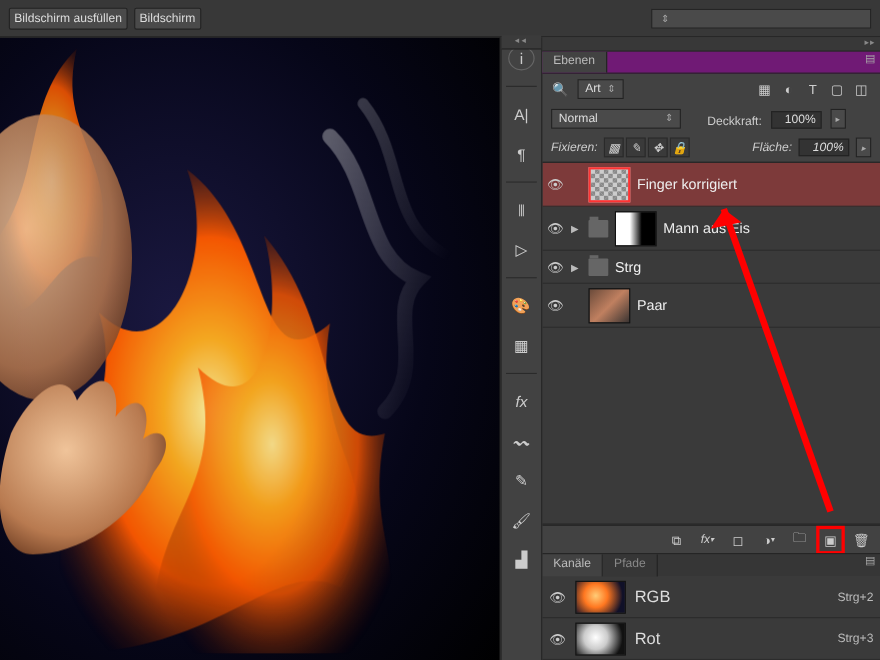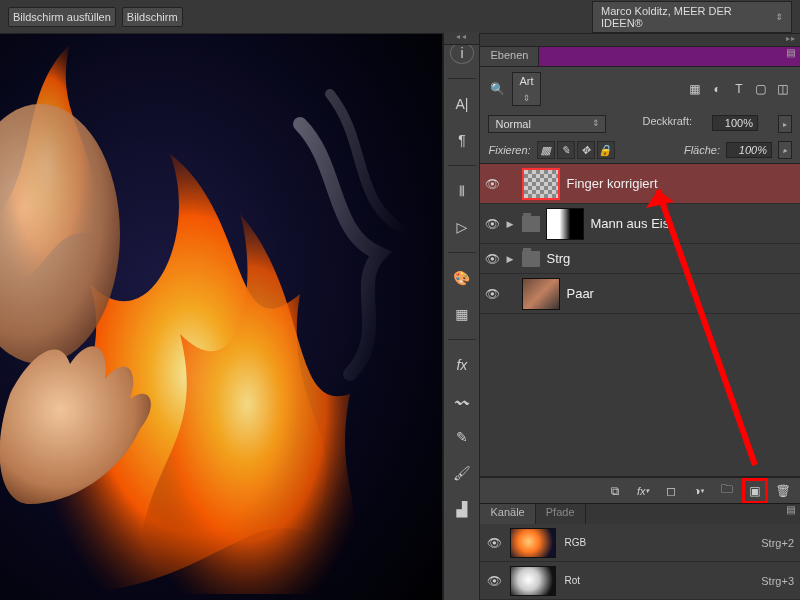--- a/index.html
+++ b/index.html
@@ -32,25 +32,25 @@
   .panel-tabs { height: 20px; background: #701a75; display: flex; border-bottom: 1px solid #222; position: relative; }
   .panel-tabs::before { content: "▸▸"; position: absolute; top: -13px; right: 4px; font-size: 8px; color: #888; letter-spacing: 1px; }
   .ptab { padding: 2px 10px; font-size: 11px; color: #bbb; background: #424242; border-right: 1px solid #222; cursor: pointer; }
   .ptab.inactive { background: #363636; color: #888; }
   .panel-menu { margin-left: auto; width: 18px; text-align: center; font-size: 10px; color: #aaa; cursor: pointer; }
 
   
   .layers-body { flex: 1; display: flex; flex-direction: column; background: #424242; }
 
   .row-a { display: flex; align-items: center; padding: 5px 8px; gap: 6px; }
-  .type-dd { background: #4a4a4a; border: 1px solid #222; color: #ddd; font-size: 11px; padding: 2px 6px; display: flex; align-items: center; gap: 6px; cursor: pointer; flex-direction: column; }
+  .type-dd { background: #4a4a4a; border: 1px solid #222; color: #ddd; font-size: 11px; padding: 2px 6px; display: flex; align-items: center; gap: 6px; cursor: pointer; }
   .small-ic { width: 18px; height: 18px; display: flex; align-items: center; justify-content: center; color: #ccc; font-size: 12px; cursor: pointer; }
   .row-a .right-ic-group { margin-left: auto; display: flex; gap: 4px; }
 
-  .row-b { display: flex; align-items: flex-start; padding: 4px 8px; gap: 20px; font-size: 11px; }
+  .row-b { display: flex; align-items: flex-end; padding: 4px 8px; gap: 8px; font-size: 11px; }
   .blend-dd { background: #4a4a4a; border: 1px solid #222; color: #ddd; font-size: 11px; padding: 2px 6px; width: 118px; display: flex; justify-content: space-between; cursor: pointer; }
   .op-label { color: #ccc; padding-left: 16px; }
   .op-val { background: #333; border: 1px solid #222; color: #ddd; font-size: 11px; padding: 1px 4px; width: 46px; text-align: right; }
   .tri-btn { width: 14px; height: 18px; background: #4a4a4a; border: 1px solid #222; font-size: 8px; color: #aaa; display: flex; align-items: center; justify-content: center; cursor: pointer; }
 
   .row-c { display: flex; align-items: center; padding: 4px 8px; gap: 6px; font-size: 11px; font-style: italic; }
   .lock-label { color: #ccc; }
   .lock-icons { display: flex; gap: 2px; }
   .lock-ic { width: 18px; height: 18px; display: flex; align-items: center; justify-content: center; font-size: 11px; background: #3a3a3a; border: 1px solid #2a2a2a; cursor: pointer; }
   .row-c .fill { margin-left: auto; display: flex; align-items: center; gap: 6px; }
@@ -75,36 +75,35 @@
   .foot-ic.hl { outline: 3px solid #f00; outline-offset: 1px; }
 
   
   .channels { background: #424242; border-top: 1px solid #1a1a1a; }
   .chan-tabs { height: 20px; background: #363636; display: flex; }
   .chan-list { background: #3a3a3a; }
   .chan-row { display: flex; align-items: center; height: 38px; border-bottom: 1px solid #2c2c2c; padding: 0 6px; gap: 8px; cursor: pointer; }
   .chan-thumb { width: 46px; height: 30px; border: 1px solid #111; }
   .chan-thumb.rgb { background: radial-gradient(circle at 40% 45%, #ffcc77 0%, #ff7720 35%, #101028 80%); }
   .chan-thumb.mono { background: radial-gradient(circle at 40% 45%, #fff 0%, #ccc 35%, #111 80%); }
-  .chan-name { font-size: 10px; color: #ddd; }
+  .chan-name { font-size: 15px; color: #ddd; }
   .chan-short { margin-left: auto; font-size: 11px; color: #bbb; }
 
   
   .anno { position: absolute; pointer-events: none; }
   .anno svg { overflow: visible; }
 </style>
 </head>
 <body>
 
 <div class="topbar">
   <button class="btn">Bildschirm ausfüllen</button>
   <button class="btn">Bildschirm</button>
   <div class="spacer"></div>
   <div class="workspace-dd">
-    <span>Marco Kolditz, MEER DER IDEEN®</span>
     <span class="chev">⇕</span>
   </div>
 </div>
 
 <div class="main">
 
   <div class="canvas-wrap">
     <svg width="455" height="566" viewBox="0 0 455 566">
       <defs>
         <radialGradient id="bg" cx="35%" cy="45%" r="85%">

